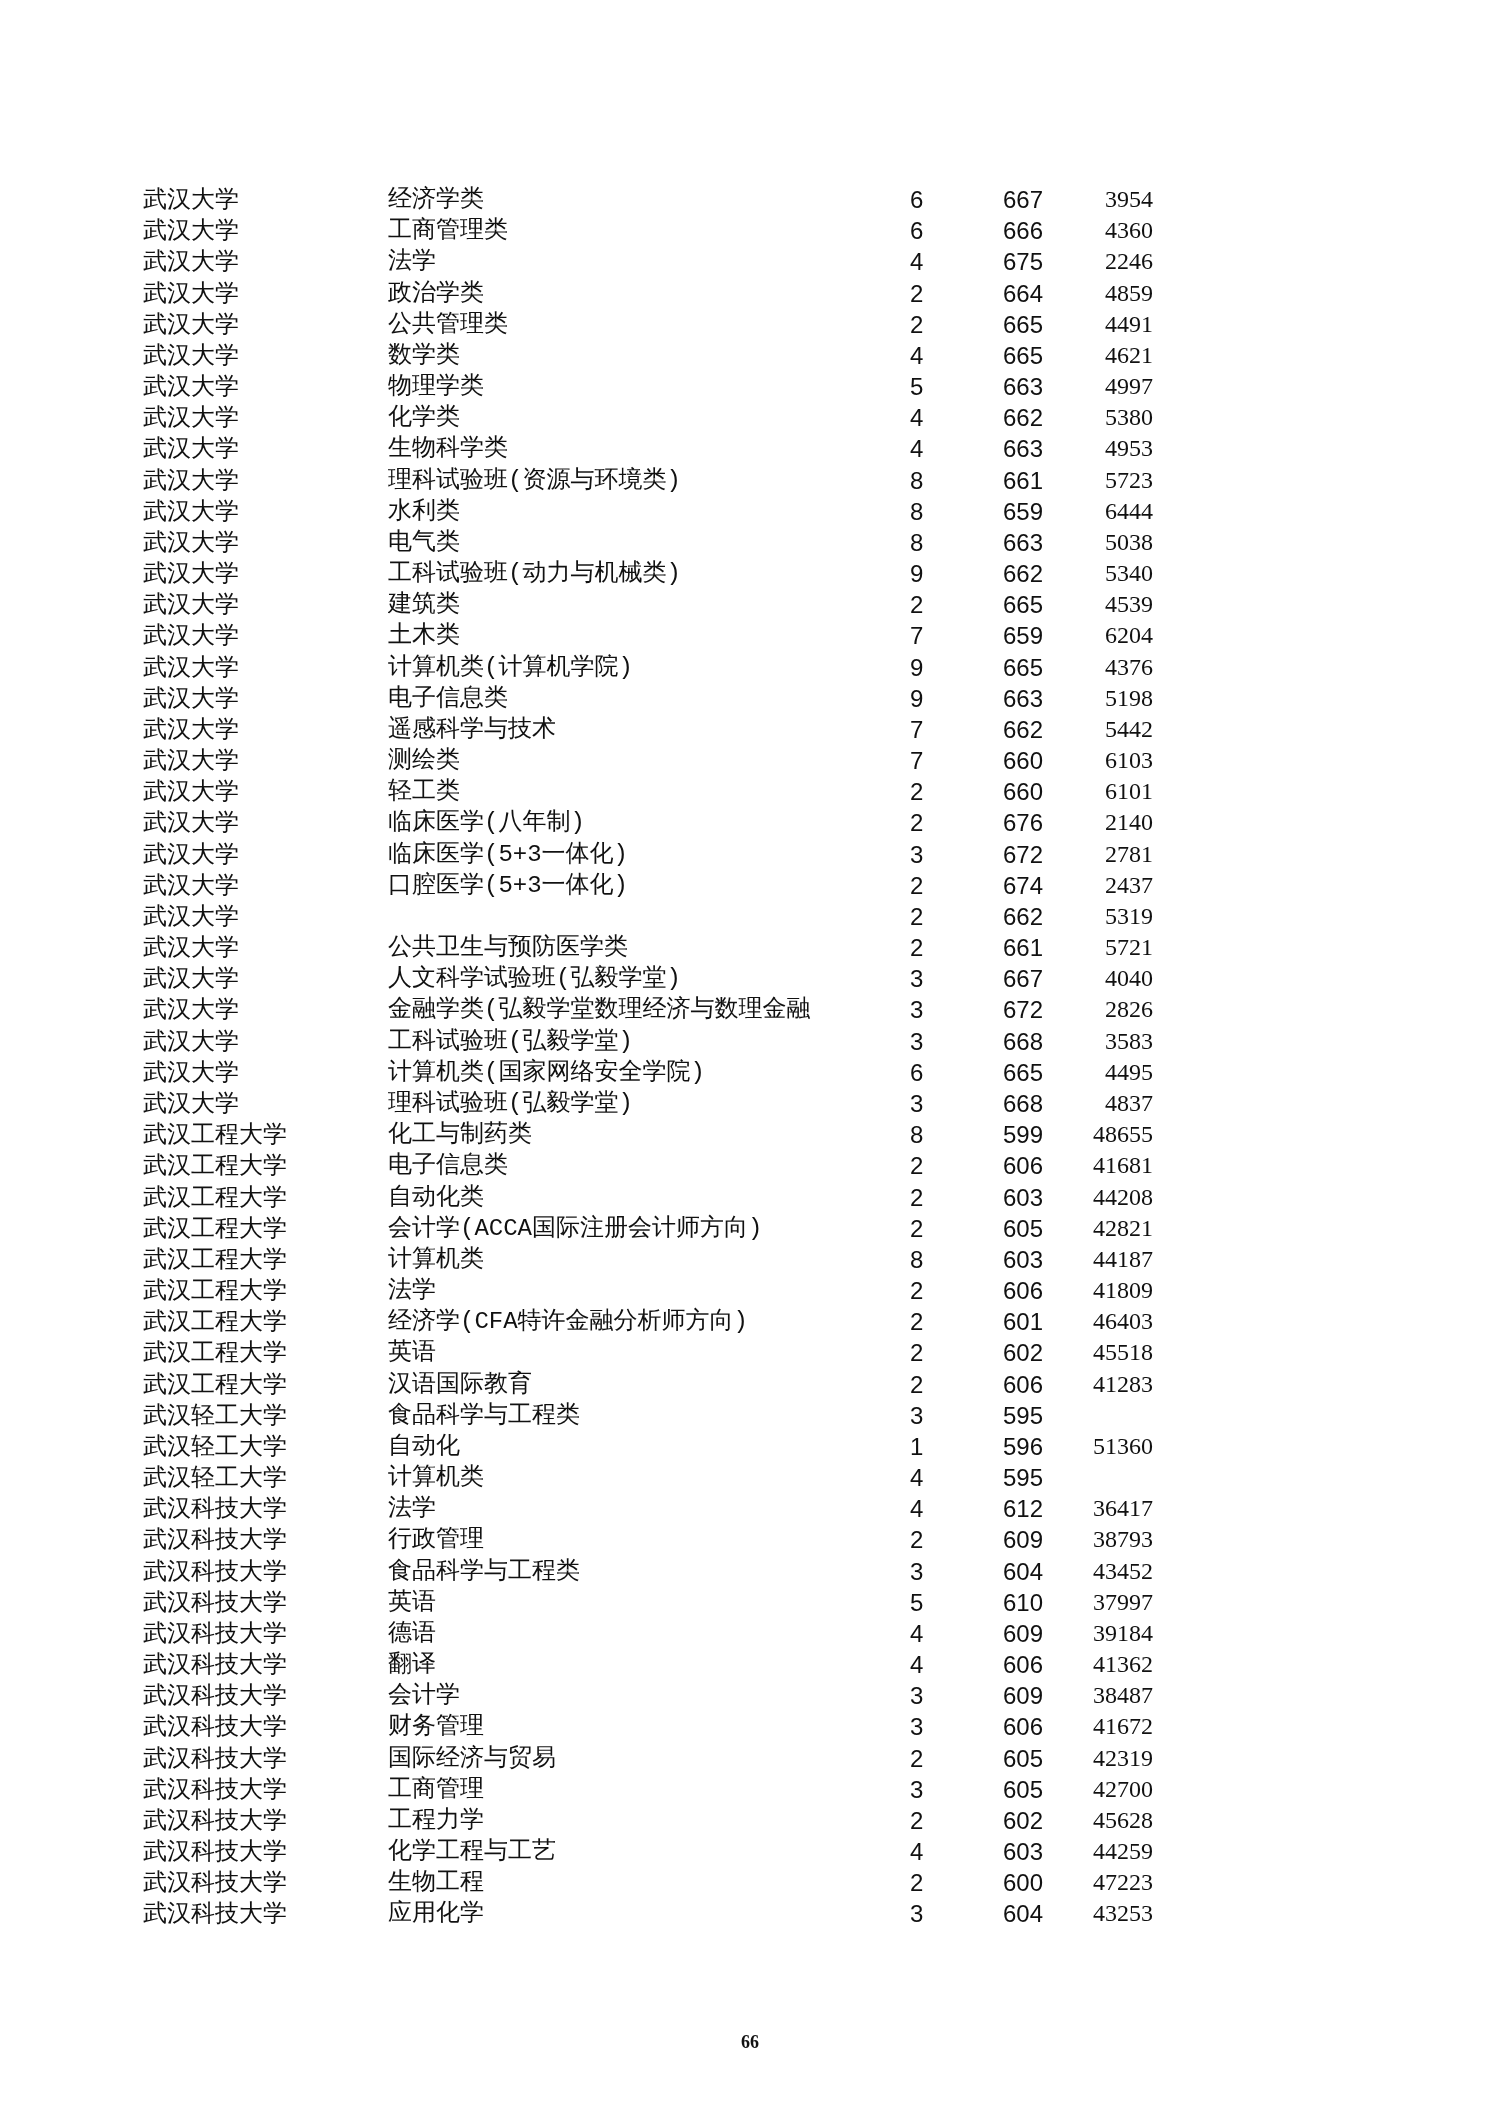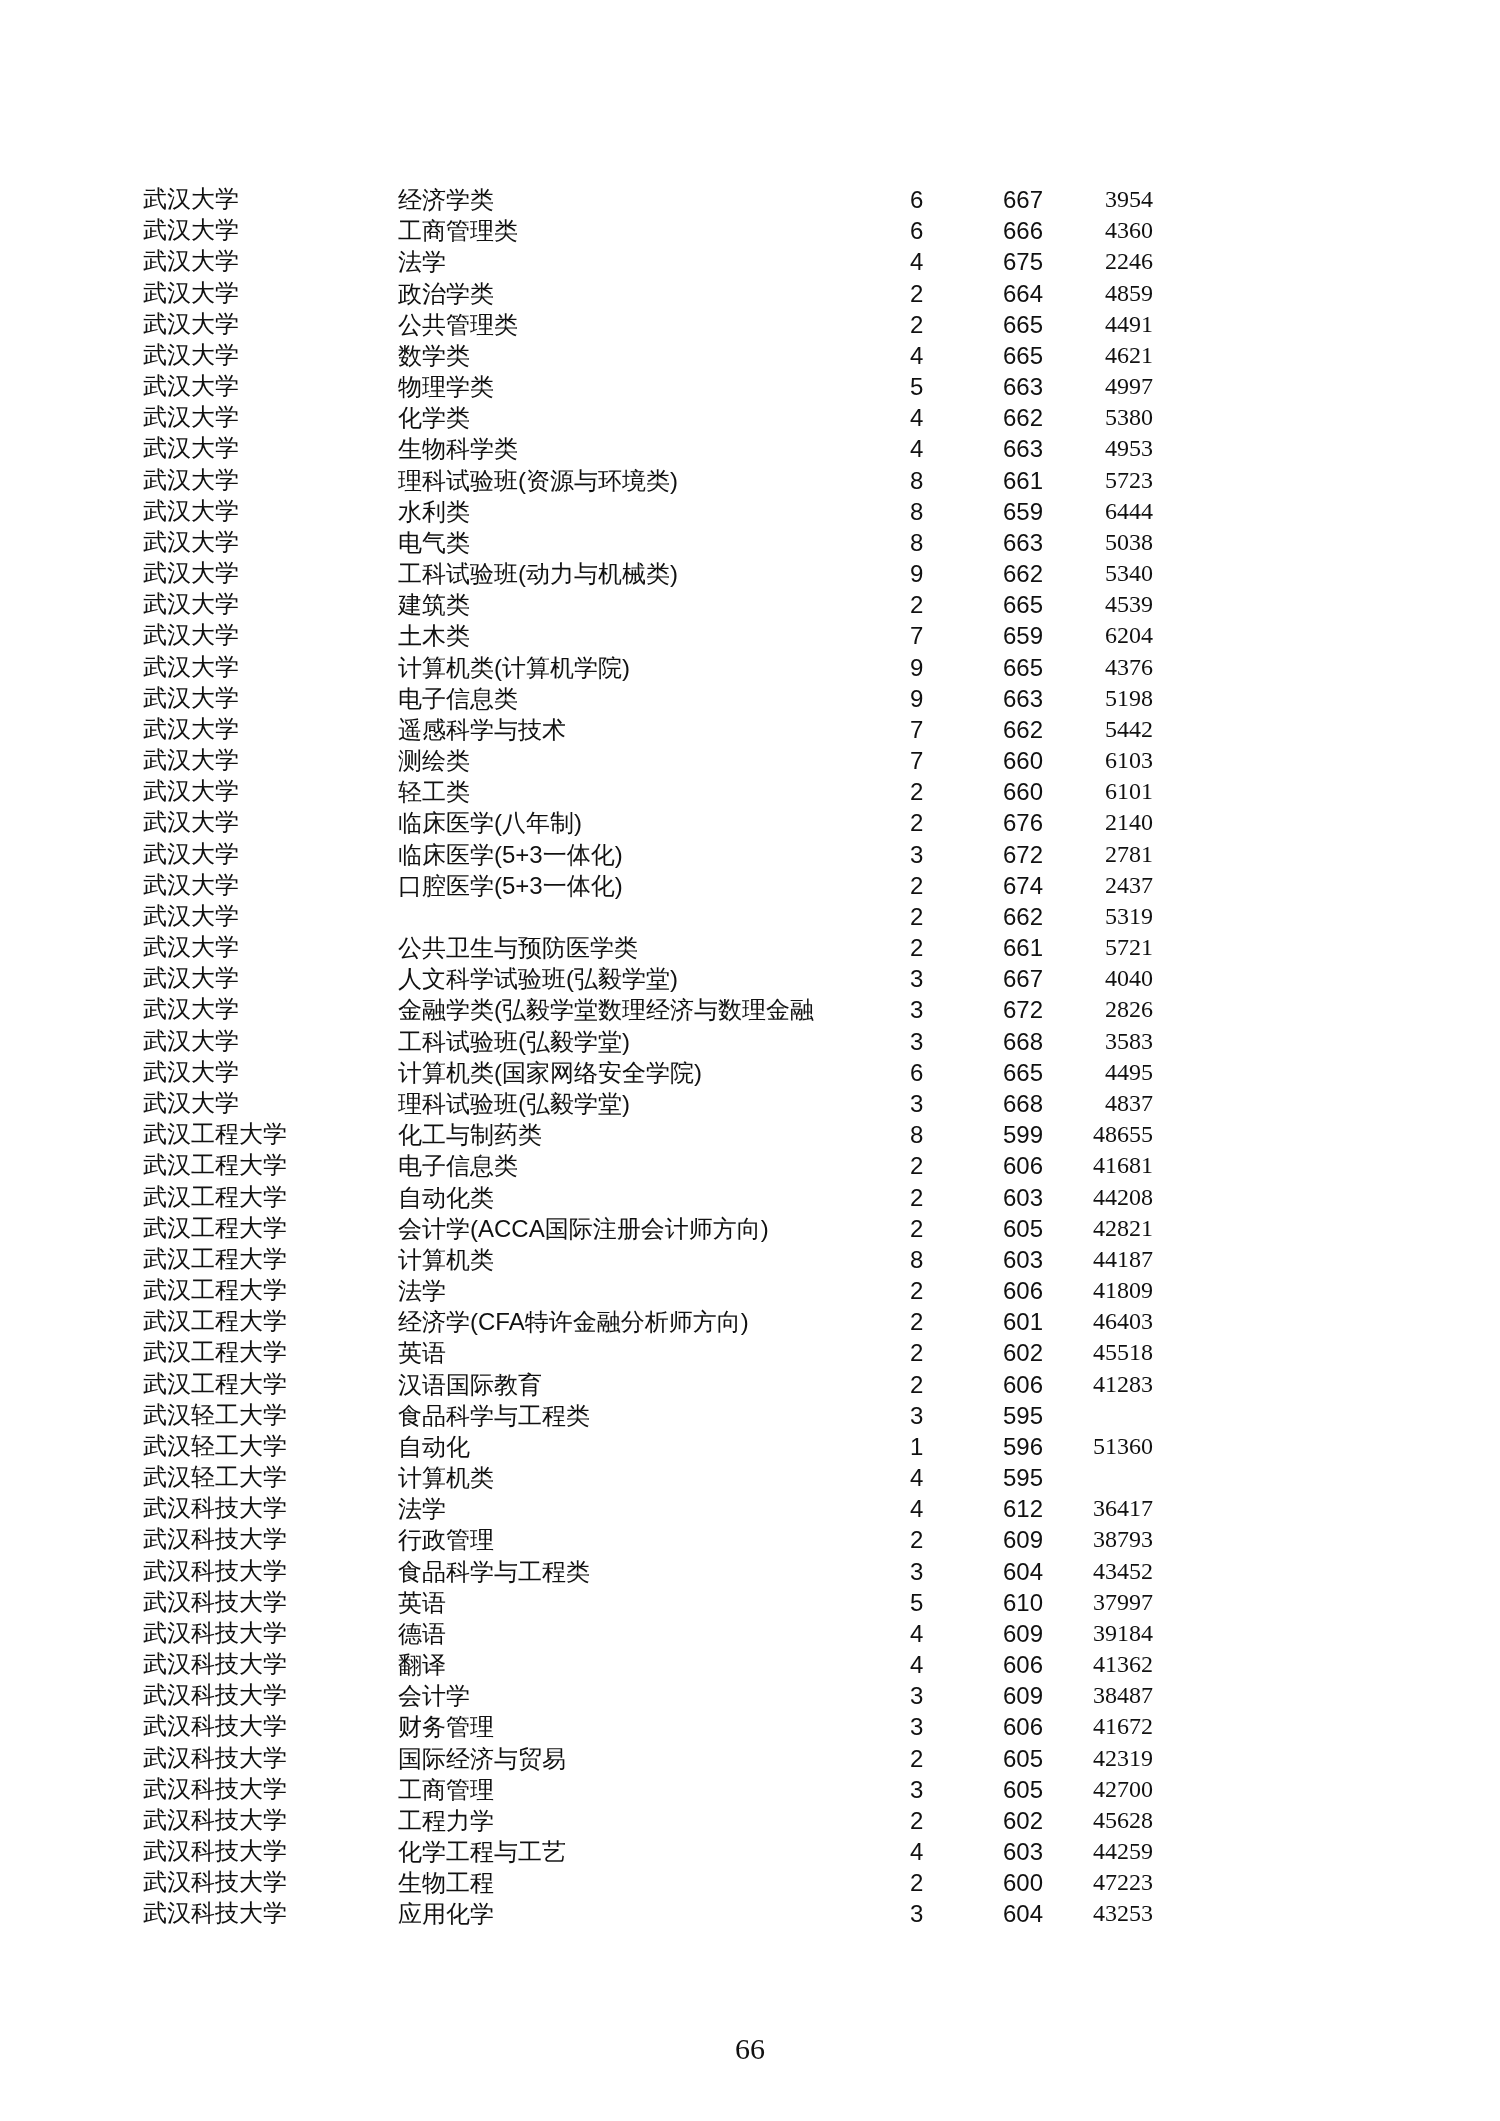--- a/index.html
+++ b/index.html
@@ -1,25 +1,25 @@
 <!DOCTYPE html>
 <html><head>
 <meta charset="utf-8">
 <style>
   html, body { margin: 0; padding: 0; background: #ffffff; }
   body { width: 1500px; height: 2121px; position: relative; overflow: hidden; color: #111; }
   .table { position: absolute; left: 0; top: 184px; width: 1500px; }
   .row { position: relative; height: 31.18px; padding-left: 36px; }
   .cell { position: absolute; top: 0; height: 31.18px; line-height: 31.18px; font-size: 24px; white-space: nowrap; }
   .univ { left: 143px; width: 240px; font-family: "DejaVu Serif", "Liberation Serif", serif; }
-  .major { left: 398px; width: 426px; overflow: hidden; font-family: Liberation Sans, sans-serif; }
+  .major { left: 388px; width: 426px; overflow: hidden; font-family: Liberation Mono, monospace; }
   .count { left: 910px; width: 40px; font-family: "Liberation Sans", sans-serif; }
   .score { left: 1003px; width: 60px; font-family: "Liberation Sans", sans-serif; }
   .rank { left: 1073px; width: 80px; text-align: right; font-family: Liberation Serif, serif; }
-  .page-number { position: absolute; left: 0; width: 1500px; top: 2032px; text-align: center; font-size: 30px; font-family: "Liberation Serif", "DejaVu Serif", serif; color: #111; }
+  .page-number { position: absolute; left: 0; width: 1500px; top: 2032px; text-align: center; font-size: 18px; font-family: "Liberation Serif", "DejaVu Serif", serif; color: #111; font-weight: bold; }
 </style>
 </head>
 <body>
 
 <div class="table" id="table">
   <div class="row">
     <span class="cell univ">武汉大学</span>
     <span class="cell major">经济学类</span>
     <span class="cell count">6</span>
     <span class="cell score">667</span>

